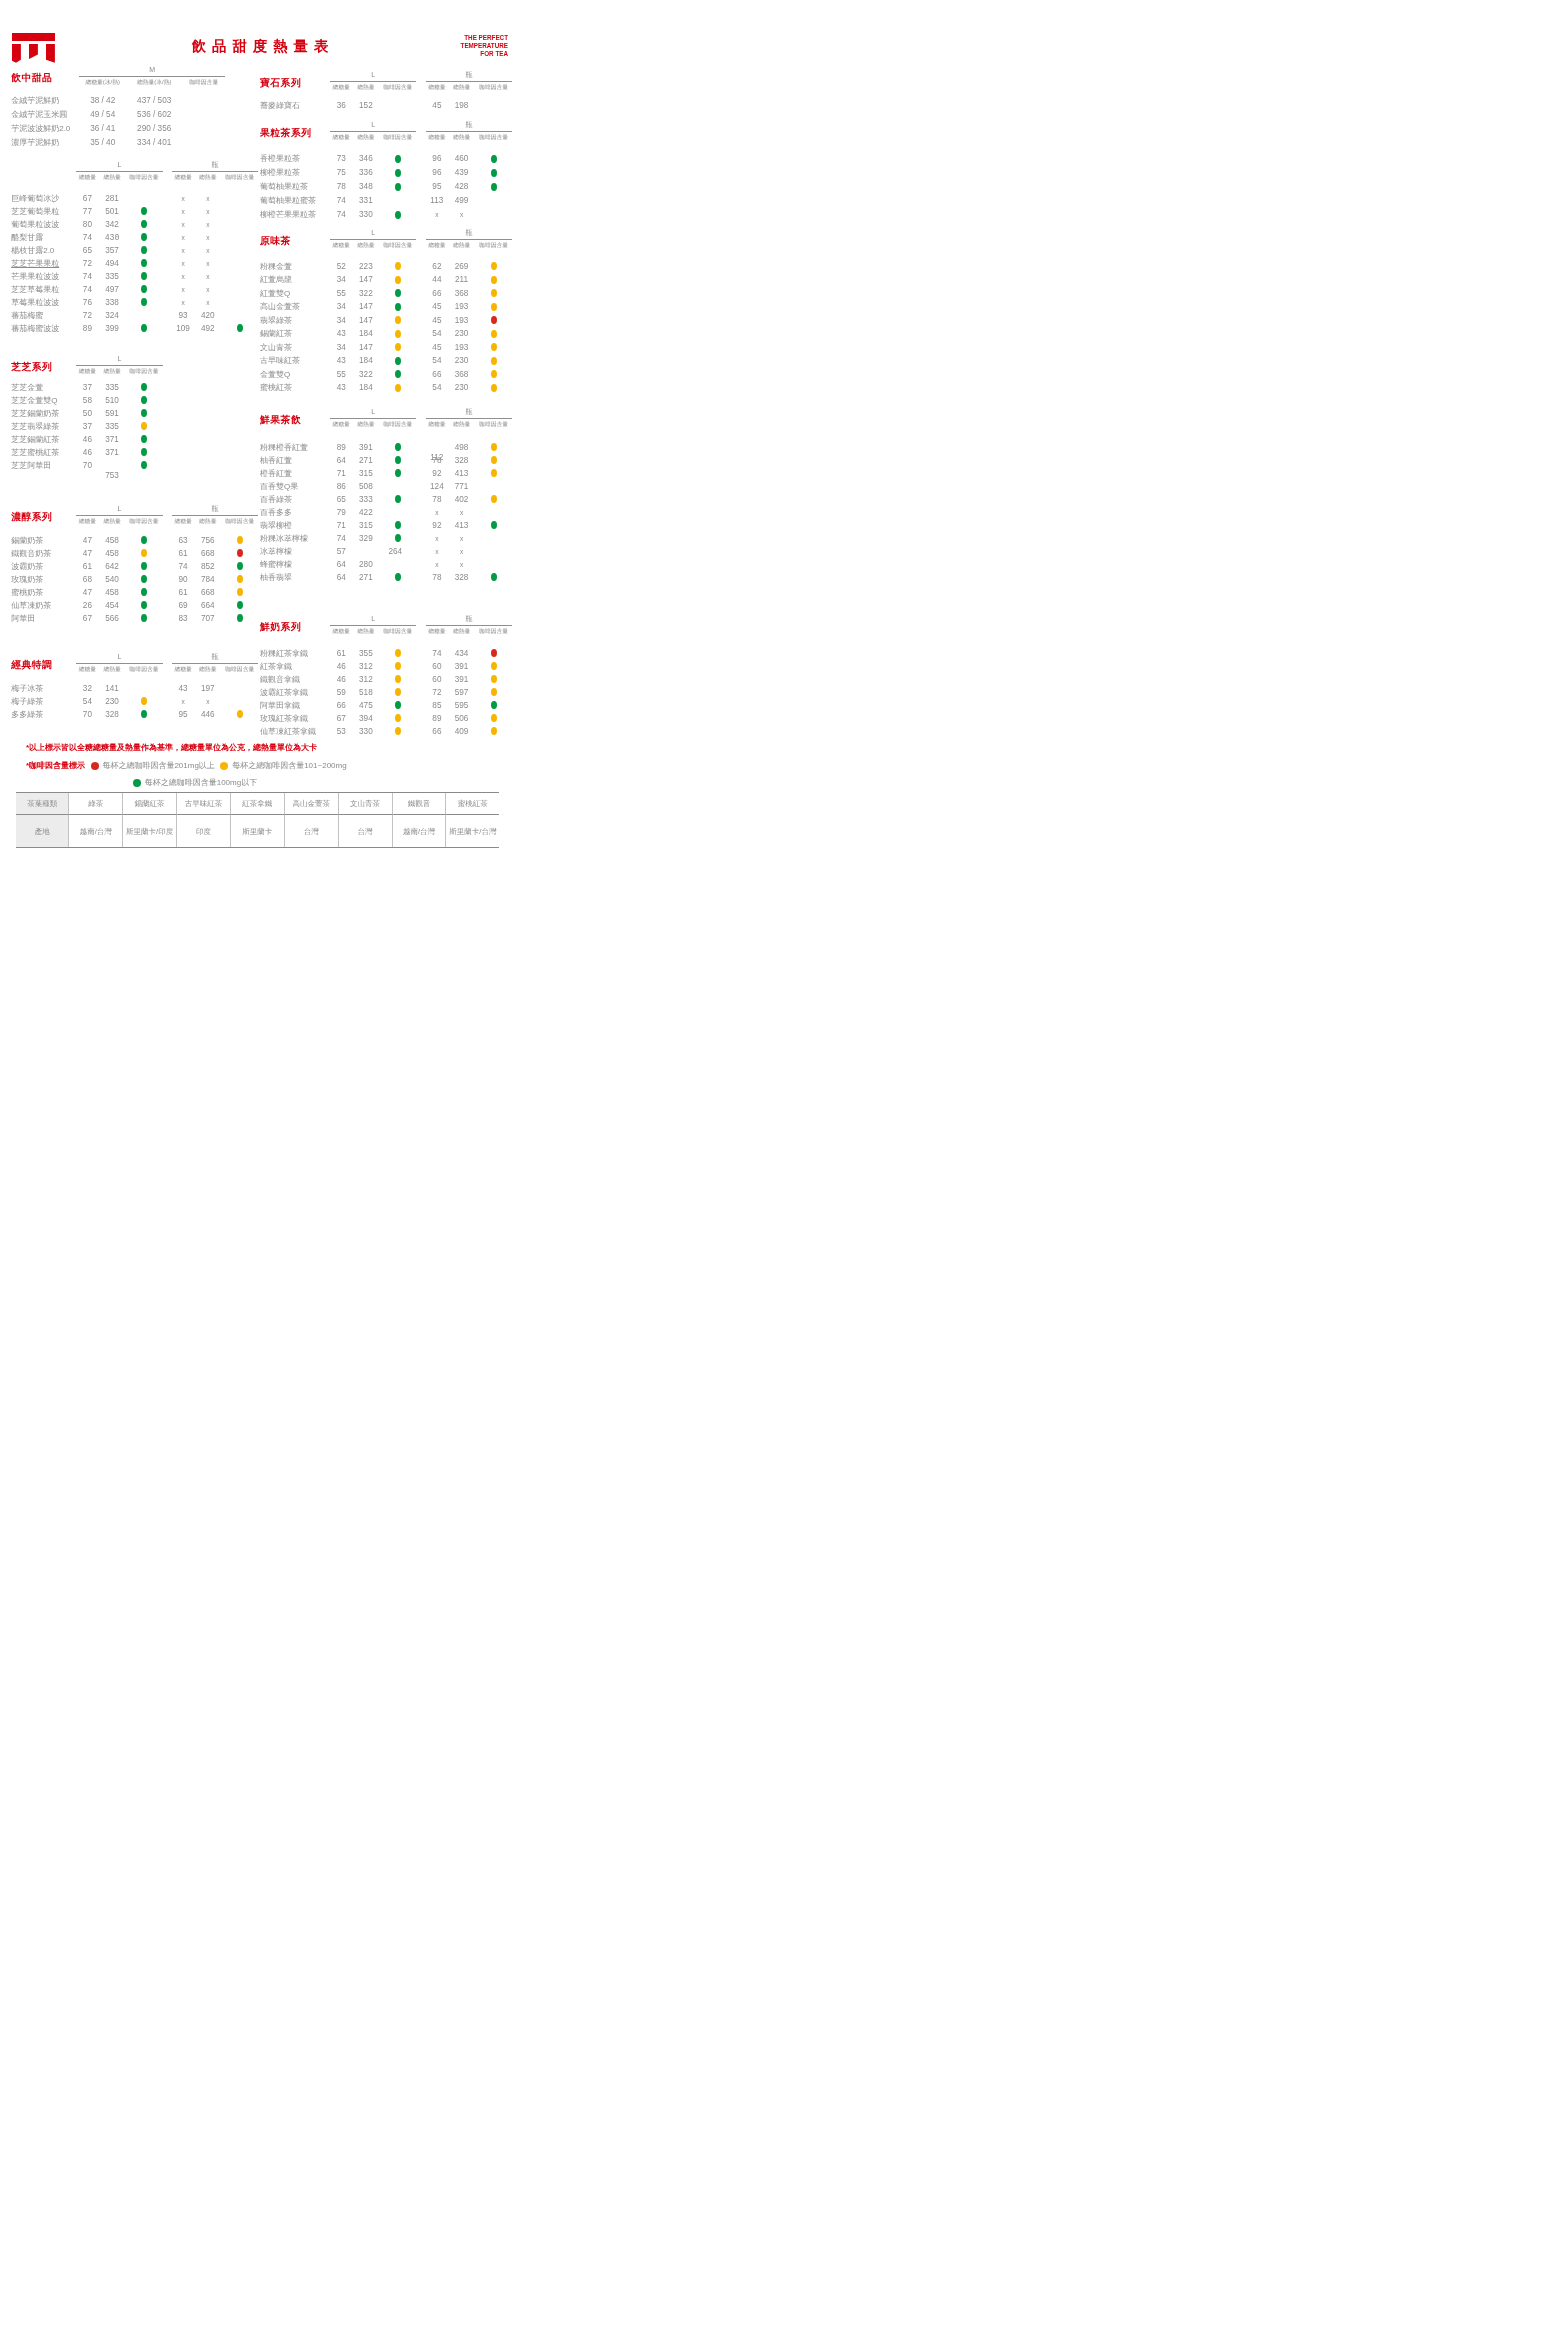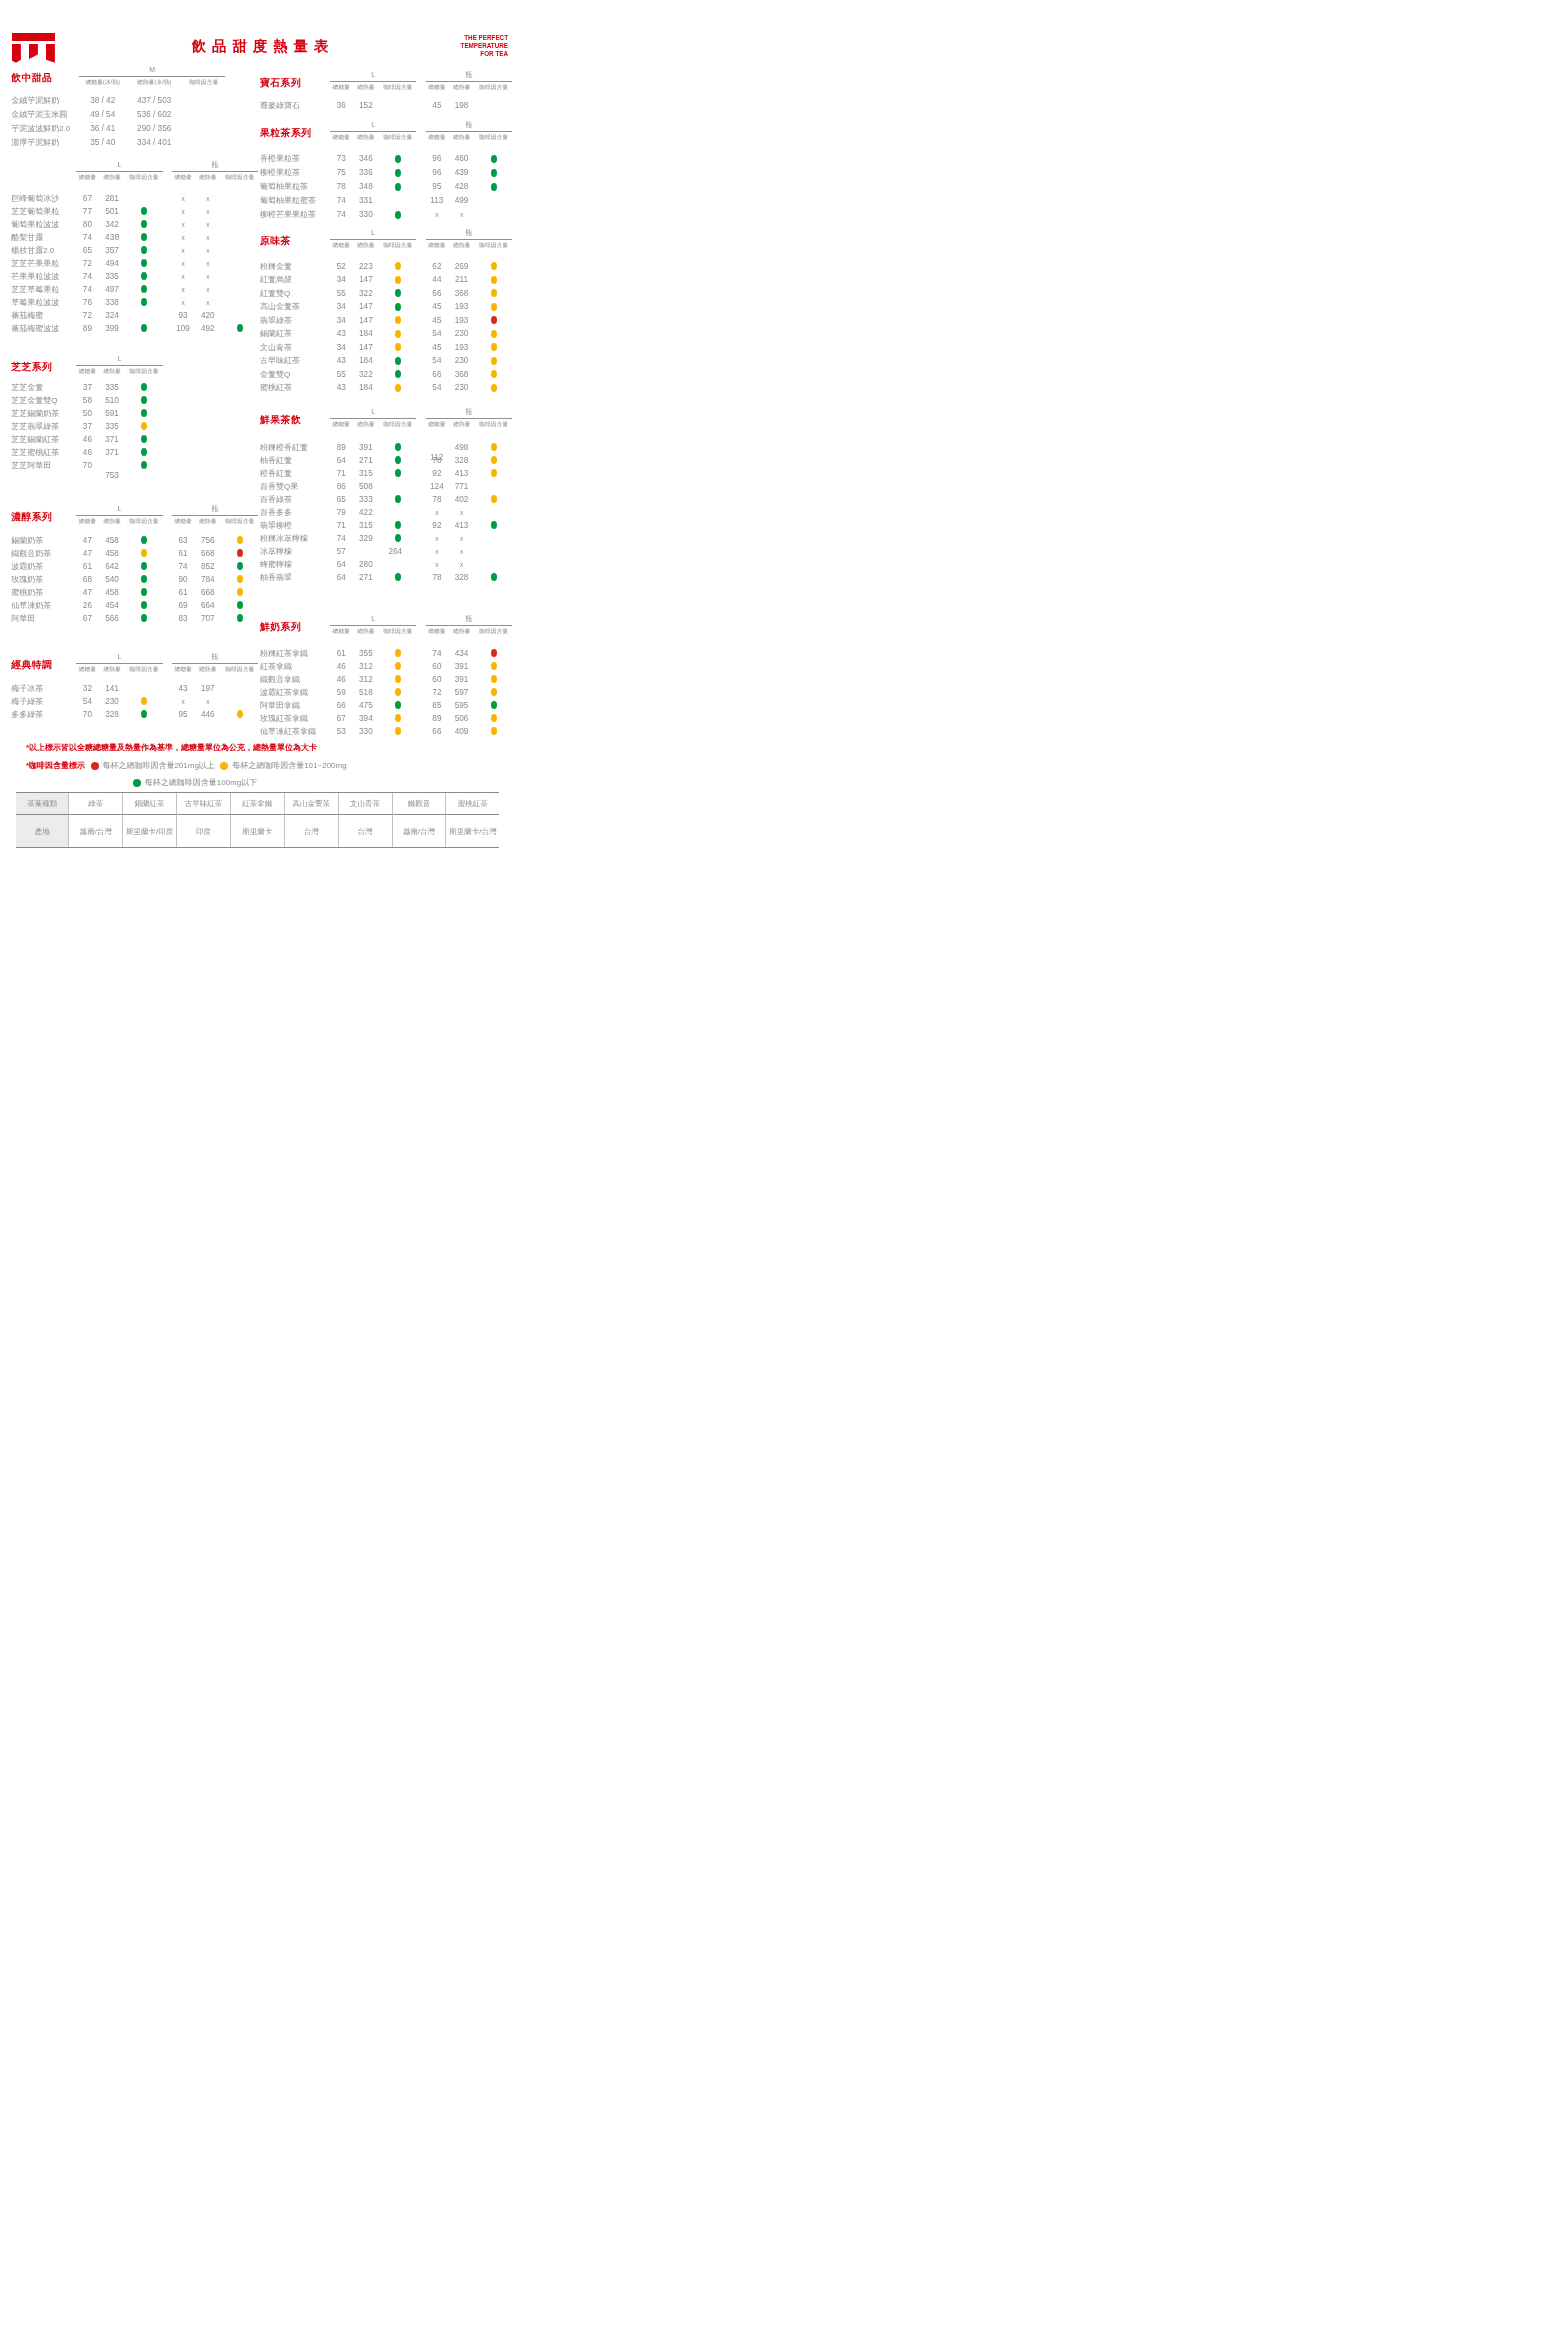--- a/index.html
+++ b/index.html
@@ -147,21 +147,21 @@
       <div class="caf" style="grid-area: 8 / 8;"></div>
       <div class="rname" style="grid-area: 9 / 1;">楊枝甘露2.0</div>
       <div class="val" style="grid-area: 9 / 2;">65</div>
       <div class="val" style="grid-area: 9 / 3;">357</div>
       <div class="caf" style="grid-area: 9 / 4;">
         <div class="dot" style="background: rgb(0, 155, 68);"></div>
       </div>
       <div class="val xmark" style="grid-area: 9 / 6;">x</div>
       <div class="val xmark" style="grid-area: 9 / 7;">x</div>
       <div class="caf" style="grid-area: 9 / 8;"></div>
-      <div class="rname" style="grid-area: 10 / 1;">芝芝芒果果粒</div>
+      <div class="rname" style="grid-area: 10 / 1; text-decoration: underline;">芝芝芒果果粒</div>
       <div class="val" style="grid-area: 10 / 2;">72</div>
       <div class="val" style="grid-area: 10 / 3;">494</div>
       <div class="caf" style="grid-area: 10 / 4;">
         <div class="dot" style="background: rgb(0, 155, 68);"></div>
       </div>
       <div class="val xmark" style="grid-area: 10 / 6;">x</div>
       <div class="val xmark" style="grid-area: 10 / 7;">x</div>
       <div class="caf" style="grid-area: 10 / 8;"></div>
       <div class="rname" style="grid-area: 11 / 1;">芒果果粒波波</div>
       <div class="val" style="grid-area: 11 / 2;">74</div>

